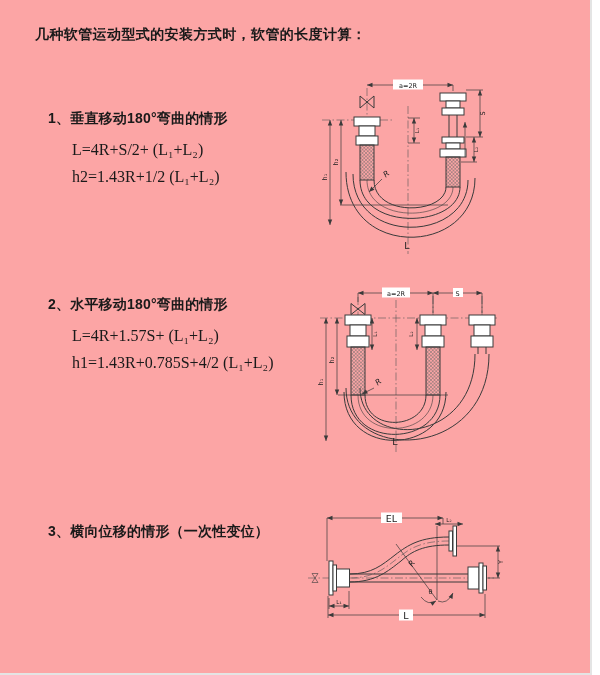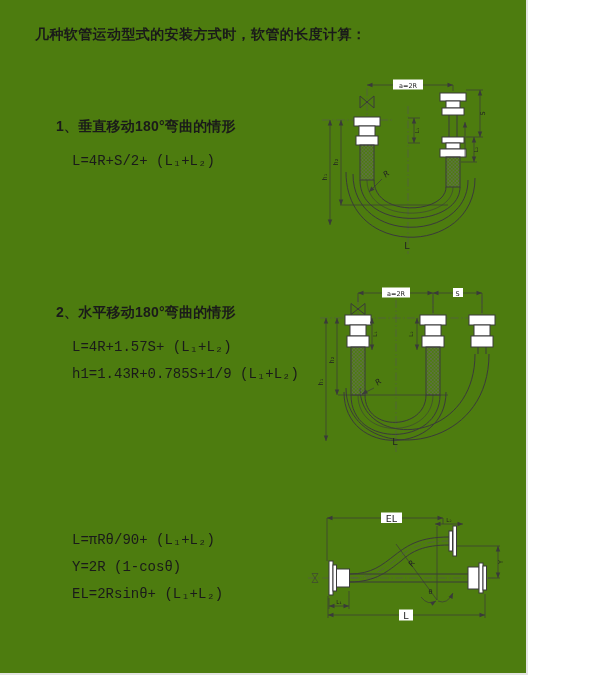--- a/index.html
+++ b/index.html
@@ -1,23 +1,23 @@
 <!DOCTYPE html>
 <html><head>
 <meta charset="utf-8">
 <style>
   html,body{margin:0;padding:0;background:#fff;}
   body{width:600px;height:675px;position:relative;font-family:"Liberation Sans","DejaVu Sans",sans-serif;color:#1a1a1a;}
-  .page{position:absolute;left:0;top:0;width:528px;height:675px;background:#4d7c0f;
+  .page{position:absolute;left:0;top:0;width:592px;height:675px;background:#fca5a5;
         border-right:2px solid #e4e4e4;border-bottom:2px solid #e4e4e4;box-sizing:border-box;overflow:hidden;}
   .doc-title{position:absolute;left:35px;top:26px;font-size:14px;font-weight:700;letter-spacing:.4px;white-space:nowrap;}
   .sec{position:absolute;left:44px;width:275px;}
-  .sec-heading{margin:12px;font-size:14px;font-weight:700;letter-spacing:.2px;white-space:nowrap;}
+  .sec-heading{margin:4px;font-size:14px;font-weight:700;letter-spacing:.2px;white-space:nowrap;}
   .formulas{margin:8px 0 0 28px;}
-  .formula{line-height:27px;font-size:14px;font-family:Liberation Mono, monospace;white-space:nowrap;}
+  .formula{line-height:27px;font-size:16px;font-family:Liberation Serif, serif;white-space:nowrap;}
   .diag{position:absolute;}
   .diag .ln{fill:none;stroke:#3a3a3a;stroke-width:1;}
   .diag .thin{stroke-width:.6;}
   .diag .dim{fill:none;stroke:#3a3a3a;stroke-width:.7;}
   .diag .cl{fill:none;stroke:#555;stroke-width:.6;stroke-dasharray:8 2.5 1.5 2.5;}
   .diag .fl{fill:#fff;stroke:#3a3a3a;stroke-width:1;}
   .diag .hat{fill:url(#hatch);stroke:#3a3a3a;stroke-width:1;}
   .diag .wbg{fill:#fff;}
   .diag text{fill:#222;font-family:"DejaVu Sans",sans-serif;font-size:6.5px;}
   .diag text.sm{font-size:5.5px;}
@@ -29,20 +29,21 @@
 <body>
 
 <div class="page">
 
   <div class="doc-title">几种软管运动型式的安装方式时，软管的长度计算：</div>
 
   <section class="sec" style="top:106px">
     <h2 class="sec-heading">1、垂直移动180°弯曲的情形</h2>
     <div class="formulas">
       <div class="formula">L=4R+S/2+ (L₁+L₂)</div>
+      <div class="formula">h2=1.43R+1/2 (L₁+L₂)</div>
     </div>
   </section>
 
   <svg class="diag" style="left:310px;top:62px" width="285" height="200" viewBox="0 0 285 200">
     <defs>
       <marker id="arw" viewBox="0 0 10 10" refX="10" refY="5" markerUnits="userSpaceOnUse" markerWidth="6.5" markerHeight="5.5" orient="auto-start-reverse">
         <path d="M0,1 L10,5 L0,9 z" fill="#3a3a3a"></path>
       </marker>
       <pattern id="hatch" width="3.5" height="3.5" patternUnits="userSpaceOnUse">
         <path d="M0,0 L3.5,3.5 M3.5,0 L0,3.5" stroke="#6a6a6a" stroke-width="0.5"></path>
@@ -122,21 +123,21 @@
       <path class="dim" d="M72,117 L59,130" marker-end="url(#arw)"></path>
       <text class="md it" x="78" y="114" text-anchor="middle" transform="rotate(-38 78 114)">R</text>
     </g>
     <text class="big" x="97" y="187" text-anchor="middle">L</text>
   </svg>
 
   <section class="sec" style="top:292px">
     <h2 class="sec-heading">2、水平移动180°弯曲的情形</h2>
     <div class="formulas">
       <div class="formula">L=4R+1.57S+ (L₁+L₂)</div>
-      <div class="formula">h1=1.43R+0.785S+1/9 (L₁+L₂)</div>
+      <div class="formula">h1=1.43R+0.785S+4/2 (L₁+L₂)</div>
     </div>
   </section>
 
   <svg class="diag" style="left:312px;top:282px" width="280" height="185" viewBox="0 0 280 185">
 
     <path class="cl" d="M84,18 V170"></path>
     <path class="cl" d="M121,14 V64"></path>
     <path class="cl" d="M170,14 V36"></path>
     <path class="cl" d="M46,15 V36"></path>
     <path class="cl" d="M8,36 H185"></path>
@@ -205,25 +206,21 @@
     </g>
 
     <g>
       <path class="dim" d="M62,106 L50,112" marker-end="url(#arw)"></path>
       <text class="md it" x="68" y="102" text-anchor="middle" transform="rotate(-38 68 102)">R</text>
     </g>
     <text class="big" x="83" y="163" text-anchor="middle">L</text>
   </svg>
 
   <section class="sec" style="top:519px">
-    <div class="formulas">
-      <div class="formula">L=πRθ/90+ (L₁+L₂)</div>
-      <div class="formula">Y=2R (1-cosθ)</div>
-      <div class="formula">EL=2Rsinθ+ (L₁+L₂)</div>
-    </div>
+    <h2 class="sec-heading">3、横向位移的情形（一次性变位）</h2>
   </section>
 
   <svg class="diag" style="left:300px;top:503px" width="300" height="137" viewBox="0 0 300 137">
 
     <path class="cl" d="M8,75 H196"></path>
 
     <path class="dim thin" d="M137,23 V97"></path>
     <path class="dim thin" d="M137,97 L96,41"></path>
 
     <g class="ln">

